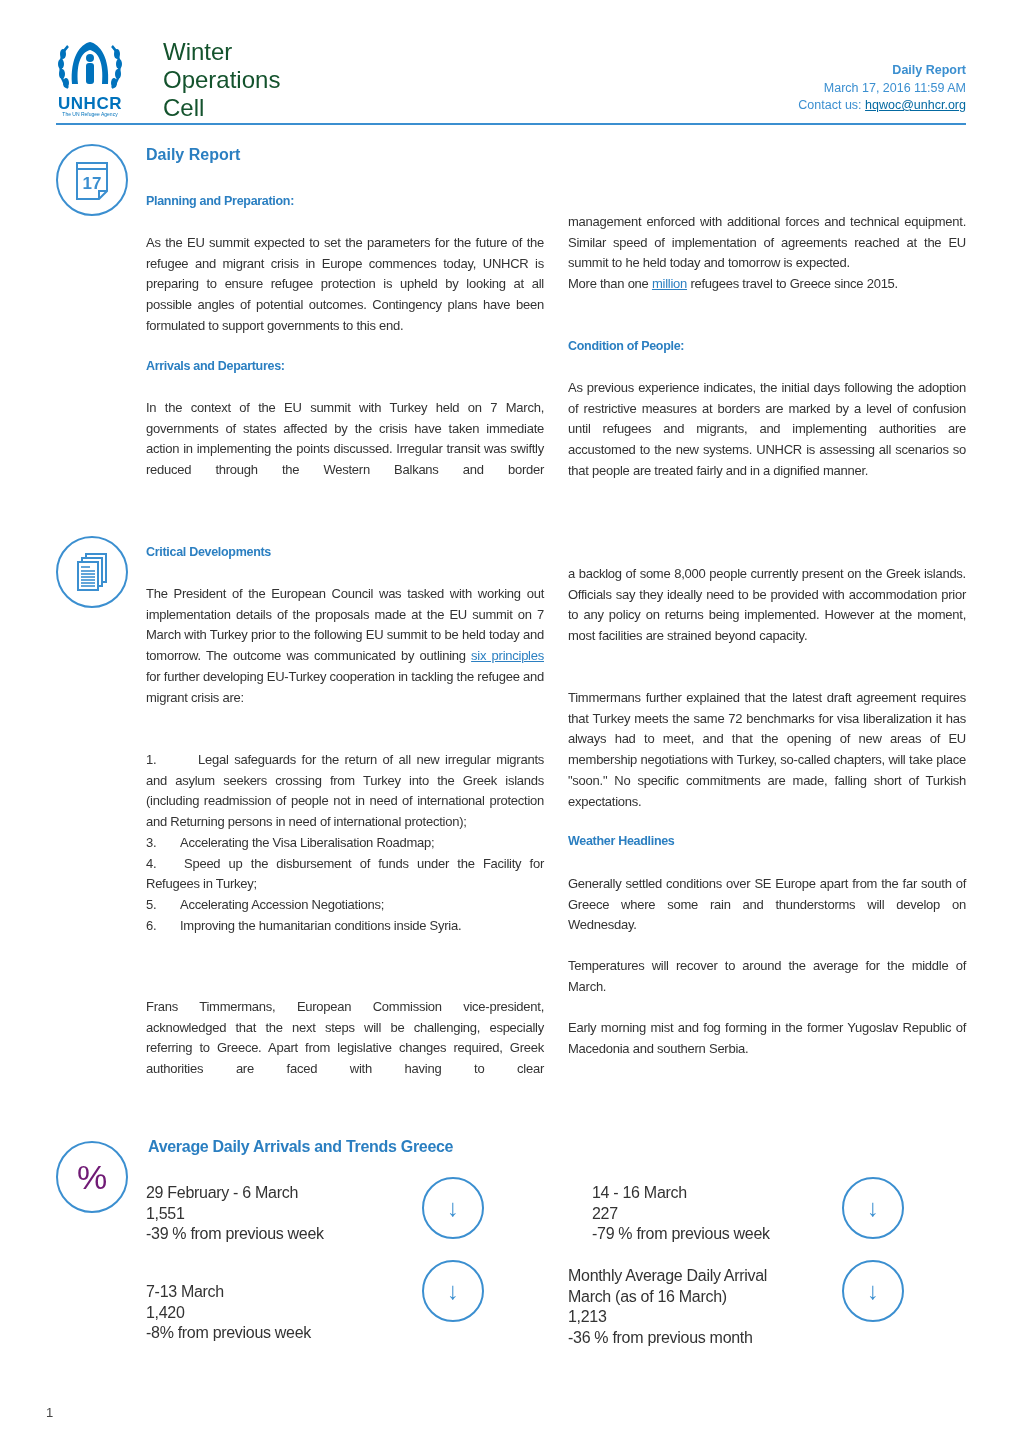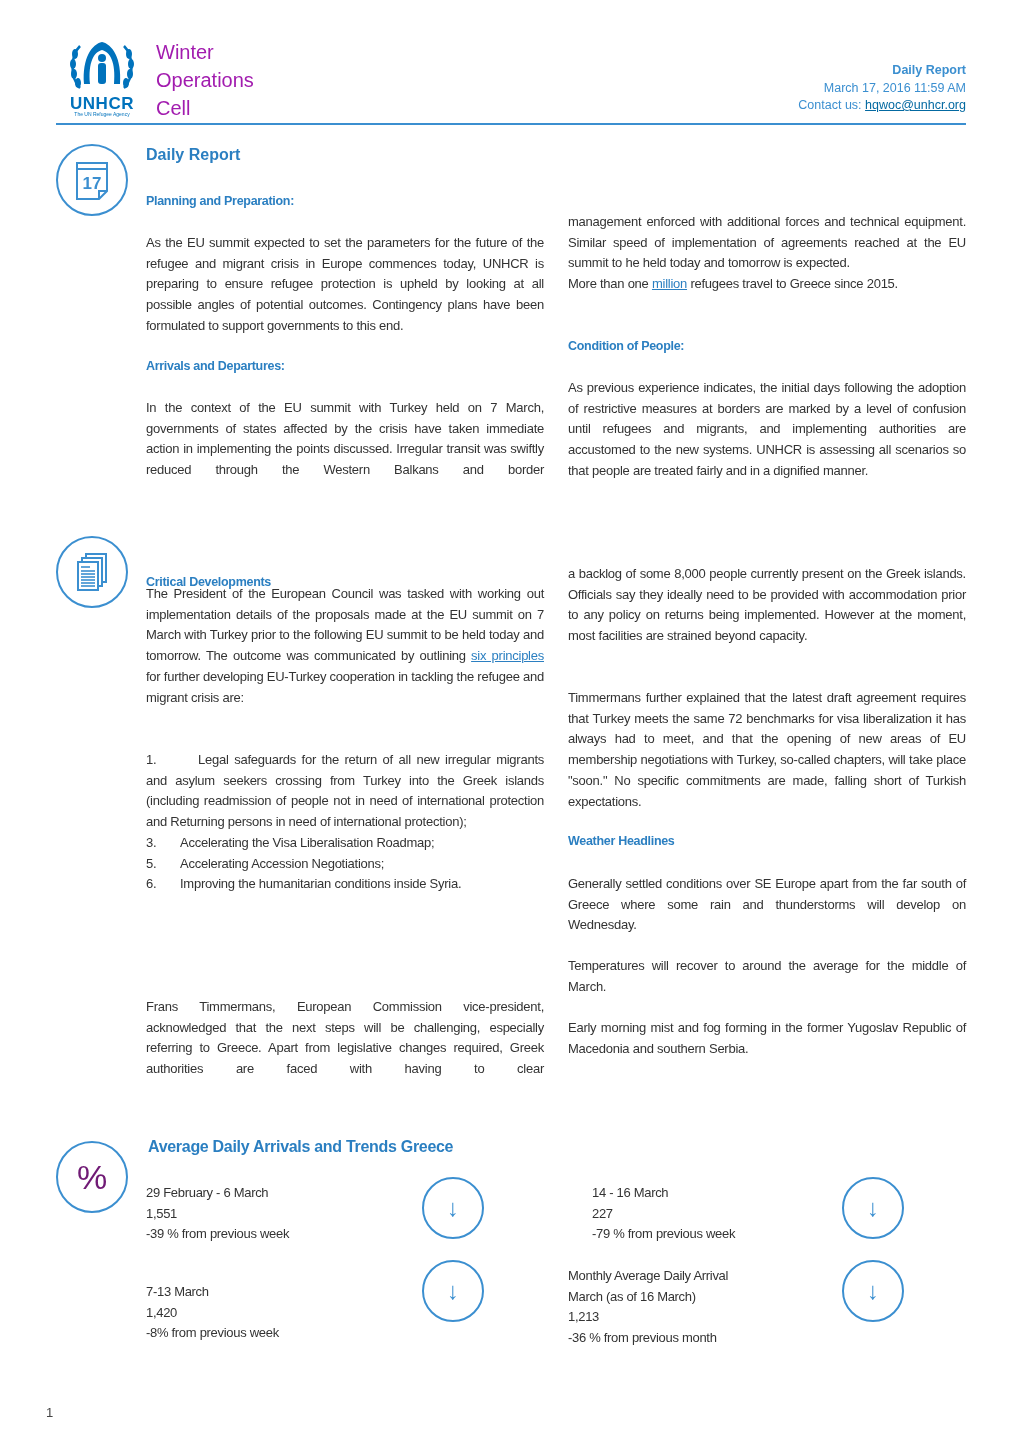--- a/index.html
+++ b/index.html
@@ -1,38 +1,38 @@
 <!DOCTYPE html>
 <html><head>
 <meta charset="utf-8">
 <style>
   html, body { margin: 0; padding: 0; background: #ffffff; }
   body { width: 1024px; height: 1449px; position: relative; font-family: "Liberation Sans", sans-serif; color: #333333; overflow: hidden; }
   .abs { position: absolute; }
   
-  .logo { left: 54px; top: 38px; width: 72px; height: 80px; margin-left: 12px; }
+  .logo { left: 54px; top: 38px; width: 72px; height: 80px; }
   .logo-word { position: absolute; left: 0; top: 56px; width: 72px; text-align: center; font-weight: bold; font-size: 17px; color: #0072bc; letter-spacing: 0.5px; }
   .logo-tag { position: absolute; left: 0; top: 73px; width: 72px; text-align: center; font-size: 5px; color: #0072bc; }
-  .cell-title { left: 156px; top: 38px; font-size: 20px; line-height: 28px; color: #a21caf; }
+  .cell-title { left: 163px; top: 38px; font-size: 24px; line-height: 28px; color: #14532d; }
   .cell-title div { white-space: nowrap; }
   .hdr-right { right: 58px; top: 62px; text-align: right; font-size: 12.5px; line-height: 17.5px; color: #3b8fd0; }
   .hdr-right .b { font-weight: bold; }
   .hdr-right a { color: #0369a1; text-decoration: underline; }
   .rule { left: 56px; top: 123px; width: 910px; height: 2px; background: #3b8fd0; }
   
   .circle { width: 68px; height: 68px; border: 2px solid #3b8fd0; border-radius: 50%; box-sizing: border-box; display: flex; align-items: center; justify-content: center; color: #701a75; }
   .big-circle { width: 72px; height: 72px; }
   
   .sec-title { font-weight: bold; color: #2b7fc1; font-size: 16px; }
   .sub-title { font-weight: bold; color: #2b7fc1; font-size: 12.5px; letter-spacing: -0.3px; }
   .para { font-size: 13px; line-height: 20.7px; text-align: justify; color: #333; letter-spacing: -0.25px; }
   .para a { color: #2b7fc1; text-decoration: underline; }
   .li { display: block; }
   .li .n { display: inline-block; width: 34px; }
-  .stat { font-size: 13px; line-height: 20.7px; color: #333; letter-spacing: -0.3px; }
+  .stat { font-size: 16px; line-height: 20.7px; color: #333; letter-spacing: -0.3px; }
   .stat .v { font-weight: normal; }
   .arrow-circ { width: 62px; height: 62px; border: 2px solid #3b8fd0; border-radius: 50%; box-sizing: border-box; display: flex; align-items: center; justify-content: center; color: #3b8fd0; font-size: 24px; }
   .pgnum { left: 46px; top: 1405px; font-size: 13px; color: #444; }
 </style>
 </head>
 <body>
 
 <div class="abs logo">
   <svg width="72" height="56" viewBox="0 0 72 56">
     <g fill="none" stroke="#0072bc" stroke-width="2.5">
@@ -106,29 +106,30 @@
         <line x1="7" y1="19" x2="21" y2="19"></line>
         <line x1="7" y1="22" x2="21" y2="22"></line>
       <line x1="7" y1="25" x2="21" y2="25"></line>
         <line x1="7" y1="28" x2="21" y2="28"></line>
         <line x1="7" y1="31" x2="21" y2="31"></line>
         <line x1="7" y1="34" x2="21" y2="34"></line>
     </g>
   </svg>
 </div>
 
-<div class="abs sub-title" style="left:146px;top:575px;">Critical Developments</div>
+<div class="abs sub-title" style="left:146px;top:545px;">Critical Developments</div>
 
 <div class="abs para" style="left:146px;top:584px;width:398px;">
   <span>The President of the European Council was tasked with working out implementation details of the proposals made at the EU summit on 7 March with Turkey prior to the following EU summit to be held today and tomorrow. The outcome was communicated by outlining </span><a href="#">six principles</a><span> for further developing EU-Turkey cooperation in tackling the refugee and migrant crisis are:</span>
 </div>
 
 <div class="abs para" style="left:146px;top:750px;width:398px;">
   <span class="li"><span class="n" style="width:52px;">1.</span><span>Legal safeguards for the return of all new irregular migrants and asylum seekers crossing from Turkey into the Greek islands (including readmission of people not in need of international protection and Returning persons in need of international protection);</span></span>
   <span class="li"><span class="n">3.</span><span>Accelerating the Visa Liberalisation Roadmap;</span></span>
+  <span class="li"><span class="n" style="width:38px;">4.</span><span>Speed up the disbursement of funds under the Facility for Refugees in Turkey;</span></span>
   <span class="li"><span class="n">5.</span><span>Accelerating Accession Negotiations;</span></span>
   <span class="li"><span class="n">6.</span><span>Improving the humanitarian conditions inside Syria.</span></span>
 </div>
 
 <div class="abs para" style="left:146px;top:997px;width:398px;text-align-last:justify;">Frans Timmermans, European Commission vice-president, acknowledged that the next steps will be challenging, especially referring to Greece. Apart from legislative changes required, Greek authorities are faced with having to clear</div>
 
 <div class="abs para" style="left:568px;top:564px;width:398px;">a backlog of some 8,000 people currently present on the Greek islands. Officials say they ideally need to be provided with accommodation prior to any policy on returns being implemented. However at the moment, most facilities are strained beyond capacity.</div>
 <div class="abs para" style="left:568px;top:688px;width:398px;">Timmermans further explained that the latest draft agreement requires that Turkey meets the same 72 benchmarks for visa liberalization it has always had to meet, and that the opening of new areas of EU membership negotiations with Turkey, so-called chapters, will take place "soon." No specific commitments are made, falling short of Turkish expectations.</div>
 
 <div class="abs sub-title" style="left:568px;top:834px;">Weather Headlines</div>

